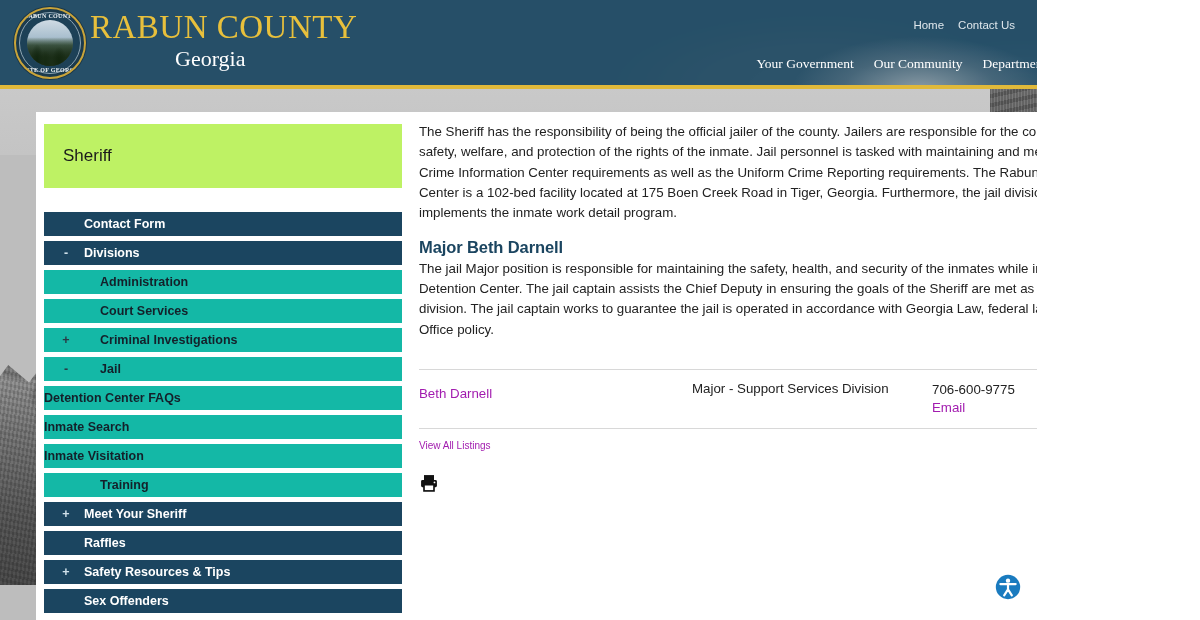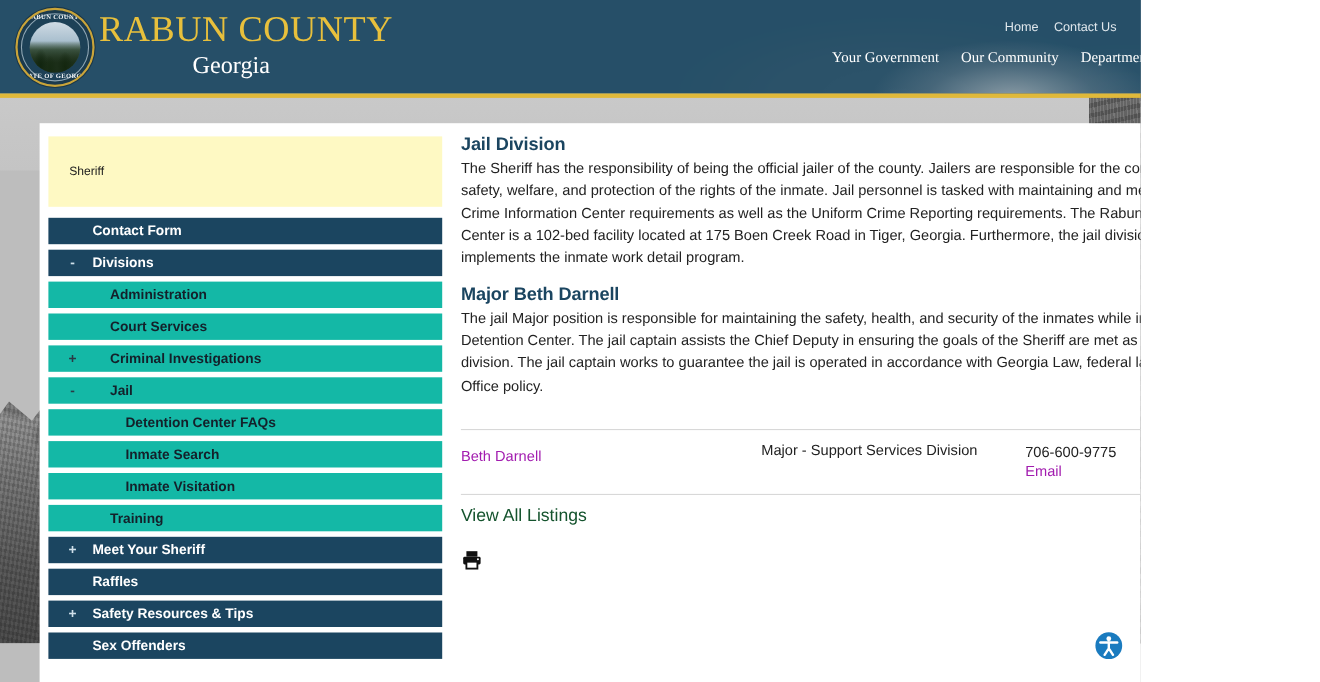--- a/index.html
+++ b/index.html
@@ -186,21 +186,21 @@
     border: none; outline: none;
     background: transparent;
     font-family: "Liberation Sans", sans-serif;
     font-size: 13px;
     color: #333;
     padding: 0 6px 0 8px;
   }
   .search-input::placeholder { color: #3a3a3a; opacity: 1; }
 
   .main-nav {
-    position: absolute; right: 10px; top: 44px;
+    position: absolute; right: 10px; top: 56px;
     display: flex; gap: 20px;
     font-family: "Liberation Serif", serif;
     font-size: 13.5px;
   }
   .main-nav a { color: #ffffff; text-decoration: none; white-space: nowrap; }
 
   
   .content-panel {
     position: absolute;
     left: 36px; top: 112px;
@@ -208,26 +208,26 @@
     background: #ffffff;
   }
 
   
   .sidebar {
     position: absolute; left: 8px; top: 12px;
     width: 358px;
   }
   .sidebar-title {
     height: 64px;
-    background: #fef9c3;
+    background: #bef264;
     display: flex; align-items: center;
     padding-left: 19px;
-    font-size: 11px;
+    font-size: 17px;
     color: #1b1b1b;
-    margin-bottom: 10px;
+    margin-bottom: 24px;
   }
   .nav-item {
     position: relative;
     height: 24px;
     margin-bottom: 5px;
     display: flex; align-items: center;
     font-size: 12.5px;
     font-weight: bold;
     cursor: pointer;
     user-select: none;
@@ -239,21 +239,21 @@
     width: 14px; text-align: center;
     font-size: 12.5px; font-weight: bold;
     line-height: 1;
   }
   .nav-item.dark .nav-toggle { color: #cfe0ea; }
   .nav-item.light .nav-toggle { color: #2a3a45; }
   .lvl1 .nav-toggle { left: 15px; }
   .lvl2 .nav-toggle { left: 15px; }
   .lvl1 .nav-label { padding-left: 40px; }
   .lvl2 .nav-label { padding-left: 56px; }
-  .lvl3 .nav-label { padding-left: 70px; }
+  .lvl3 .nav-label { }
 
   
   .main-col {
     position: absolute; left: 383px; top: 10px;
     width: 738px;
   }
   h2.sec-head {
     color: #1b4560;
     font-size: 16.5px;
     font-weight: bold;
@@ -286,22 +286,22 @@
   .lc-contact { flex: 1; line-height: 1.35; }
   .blue-link {
     color: #a21caf;
     text-decoration: none;
     cursor: pointer;
   }
   .listing-row .lc-name .blue-link { line-height: 1.9; }
   .view-all {
     display: inline-block;
     margin-top: 11px;
-    font-size: 16px;
-    color: #14532d;
+    font-size: 10px;
+    color: #a21caf;
     text-decoration: none;
     cursor: pointer;
   }
   .print-wrap { margin-top: 20px; }
 
   
   .a11y-btn {
     position: absolute;
     right: 16px; bottom: 20px;
     width: 26px; height: 26px;
@@ -403,21 +403,20 @@
             <span class="nav-label">Safety Resources &amp; Tips</span>
           </div>
           <div class="nav-item dark lvl1">
             <span class="nav-label">Sex Offenders</span>
           </div>
         </div>
     </div>
 
     <div class="main-col">
 
-      <h2 class="sec-head">Jail Division</h2>
       <p class="body-text">The Sheriff has the responsibility of being the official jailer of the county. Jailers are responsible for the confinement, health, safety, welfare, and protection of the rights of the inmate. Jail personnel is tasked with maintaining and meeting the Georgia Crime Information Center requirements as well as the Uniform Crime Reporting requirements. The Rabun County Detention Center is a 102-bed facility located at 175 Boen Creek Road in Tiger, Georgia. Furthermore, the jail division manages and implements the inmate work detail program.</p>
 
       <div class="gap"></div>
 
       <h2 class="sec-head">Major Beth Darnell</h2>
       <p class="body-text">The jail Major position is responsible for maintaining the safety, health, and security of the inmates while in the Rabun County Detention Center. The jail captain assists the Chief Deputy in ensuring the goals of the Sheriff are met as it relates to the jail division. The jail captain works to guarantee the jail is operated in accordance with Georgia Law, federal law, and the Sheriff's Office policy.</p>
 
       <hr class="listing-sep">
 
       <div class="listing-row">

